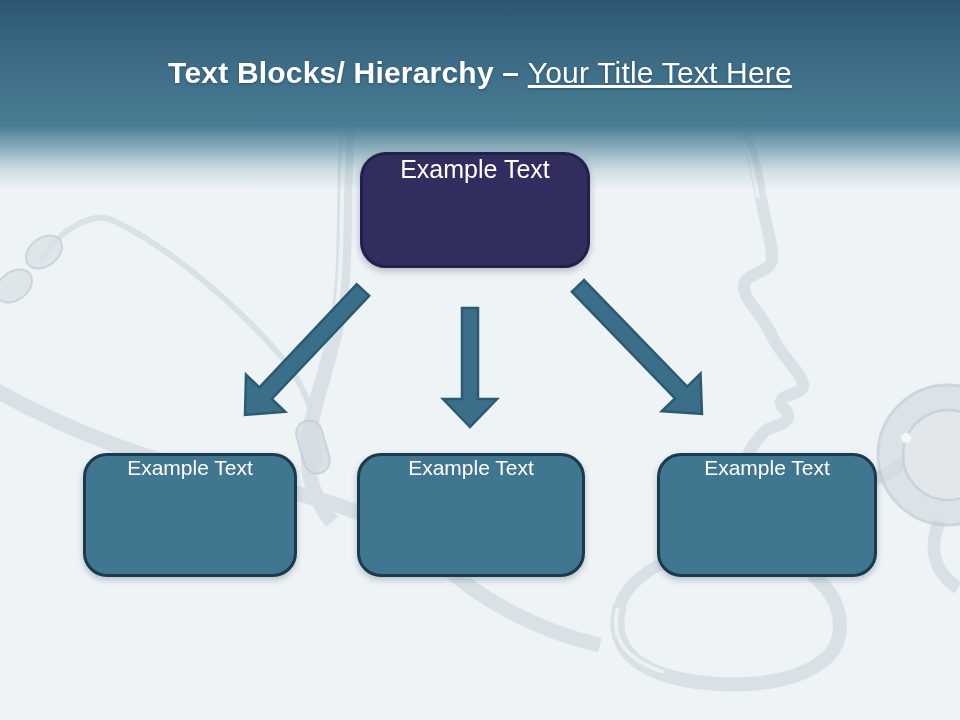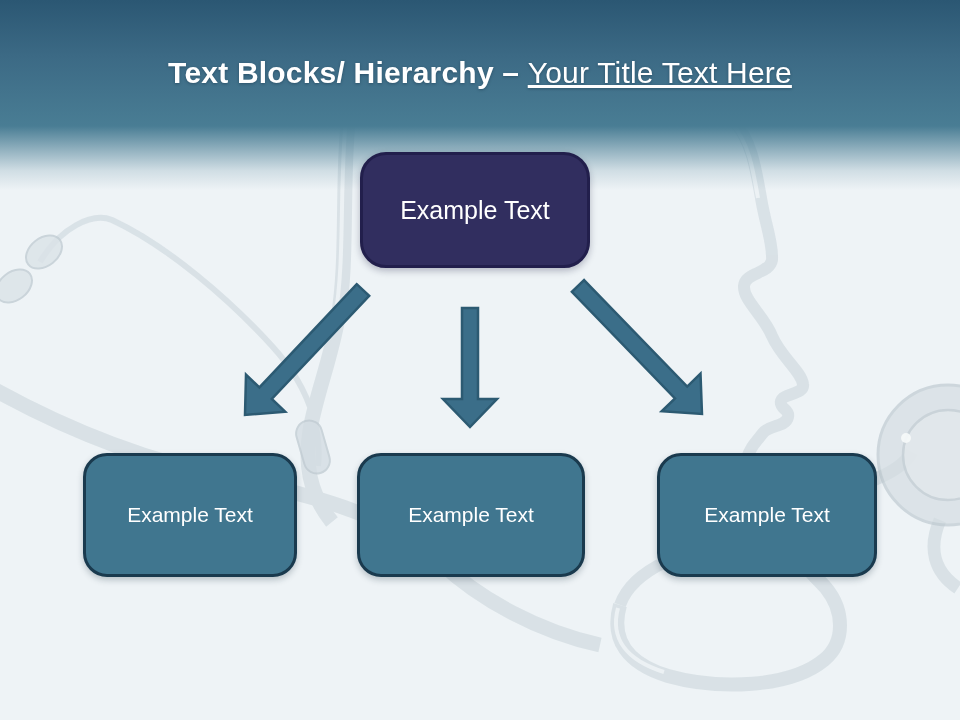--- a/index.html
+++ b/index.html
@@ -48,21 +48,21 @@
     z-index: 3;
     white-space: nowrap;
   }
   .title .t-bold { font-weight: 700; }
   .title .t-sep  { font-weight: 700; }
   .title .t-reg  { font-weight: 400; text-decoration: underline; }
 
   
   .box {
     position: absolute;
-    display: flex; align-items: center; justify-content: center;
+    display: flex; justify-content: center;
     color: #ffffff;
     text-align: center;
     z-index: 4;
     box-sizing: border-box;
   }
   .root-box {
     left: 360px; top: 152px;
     width: 230px; height: 116px;
     background: #312e5f;
     border: 3px solid #221f4c;

